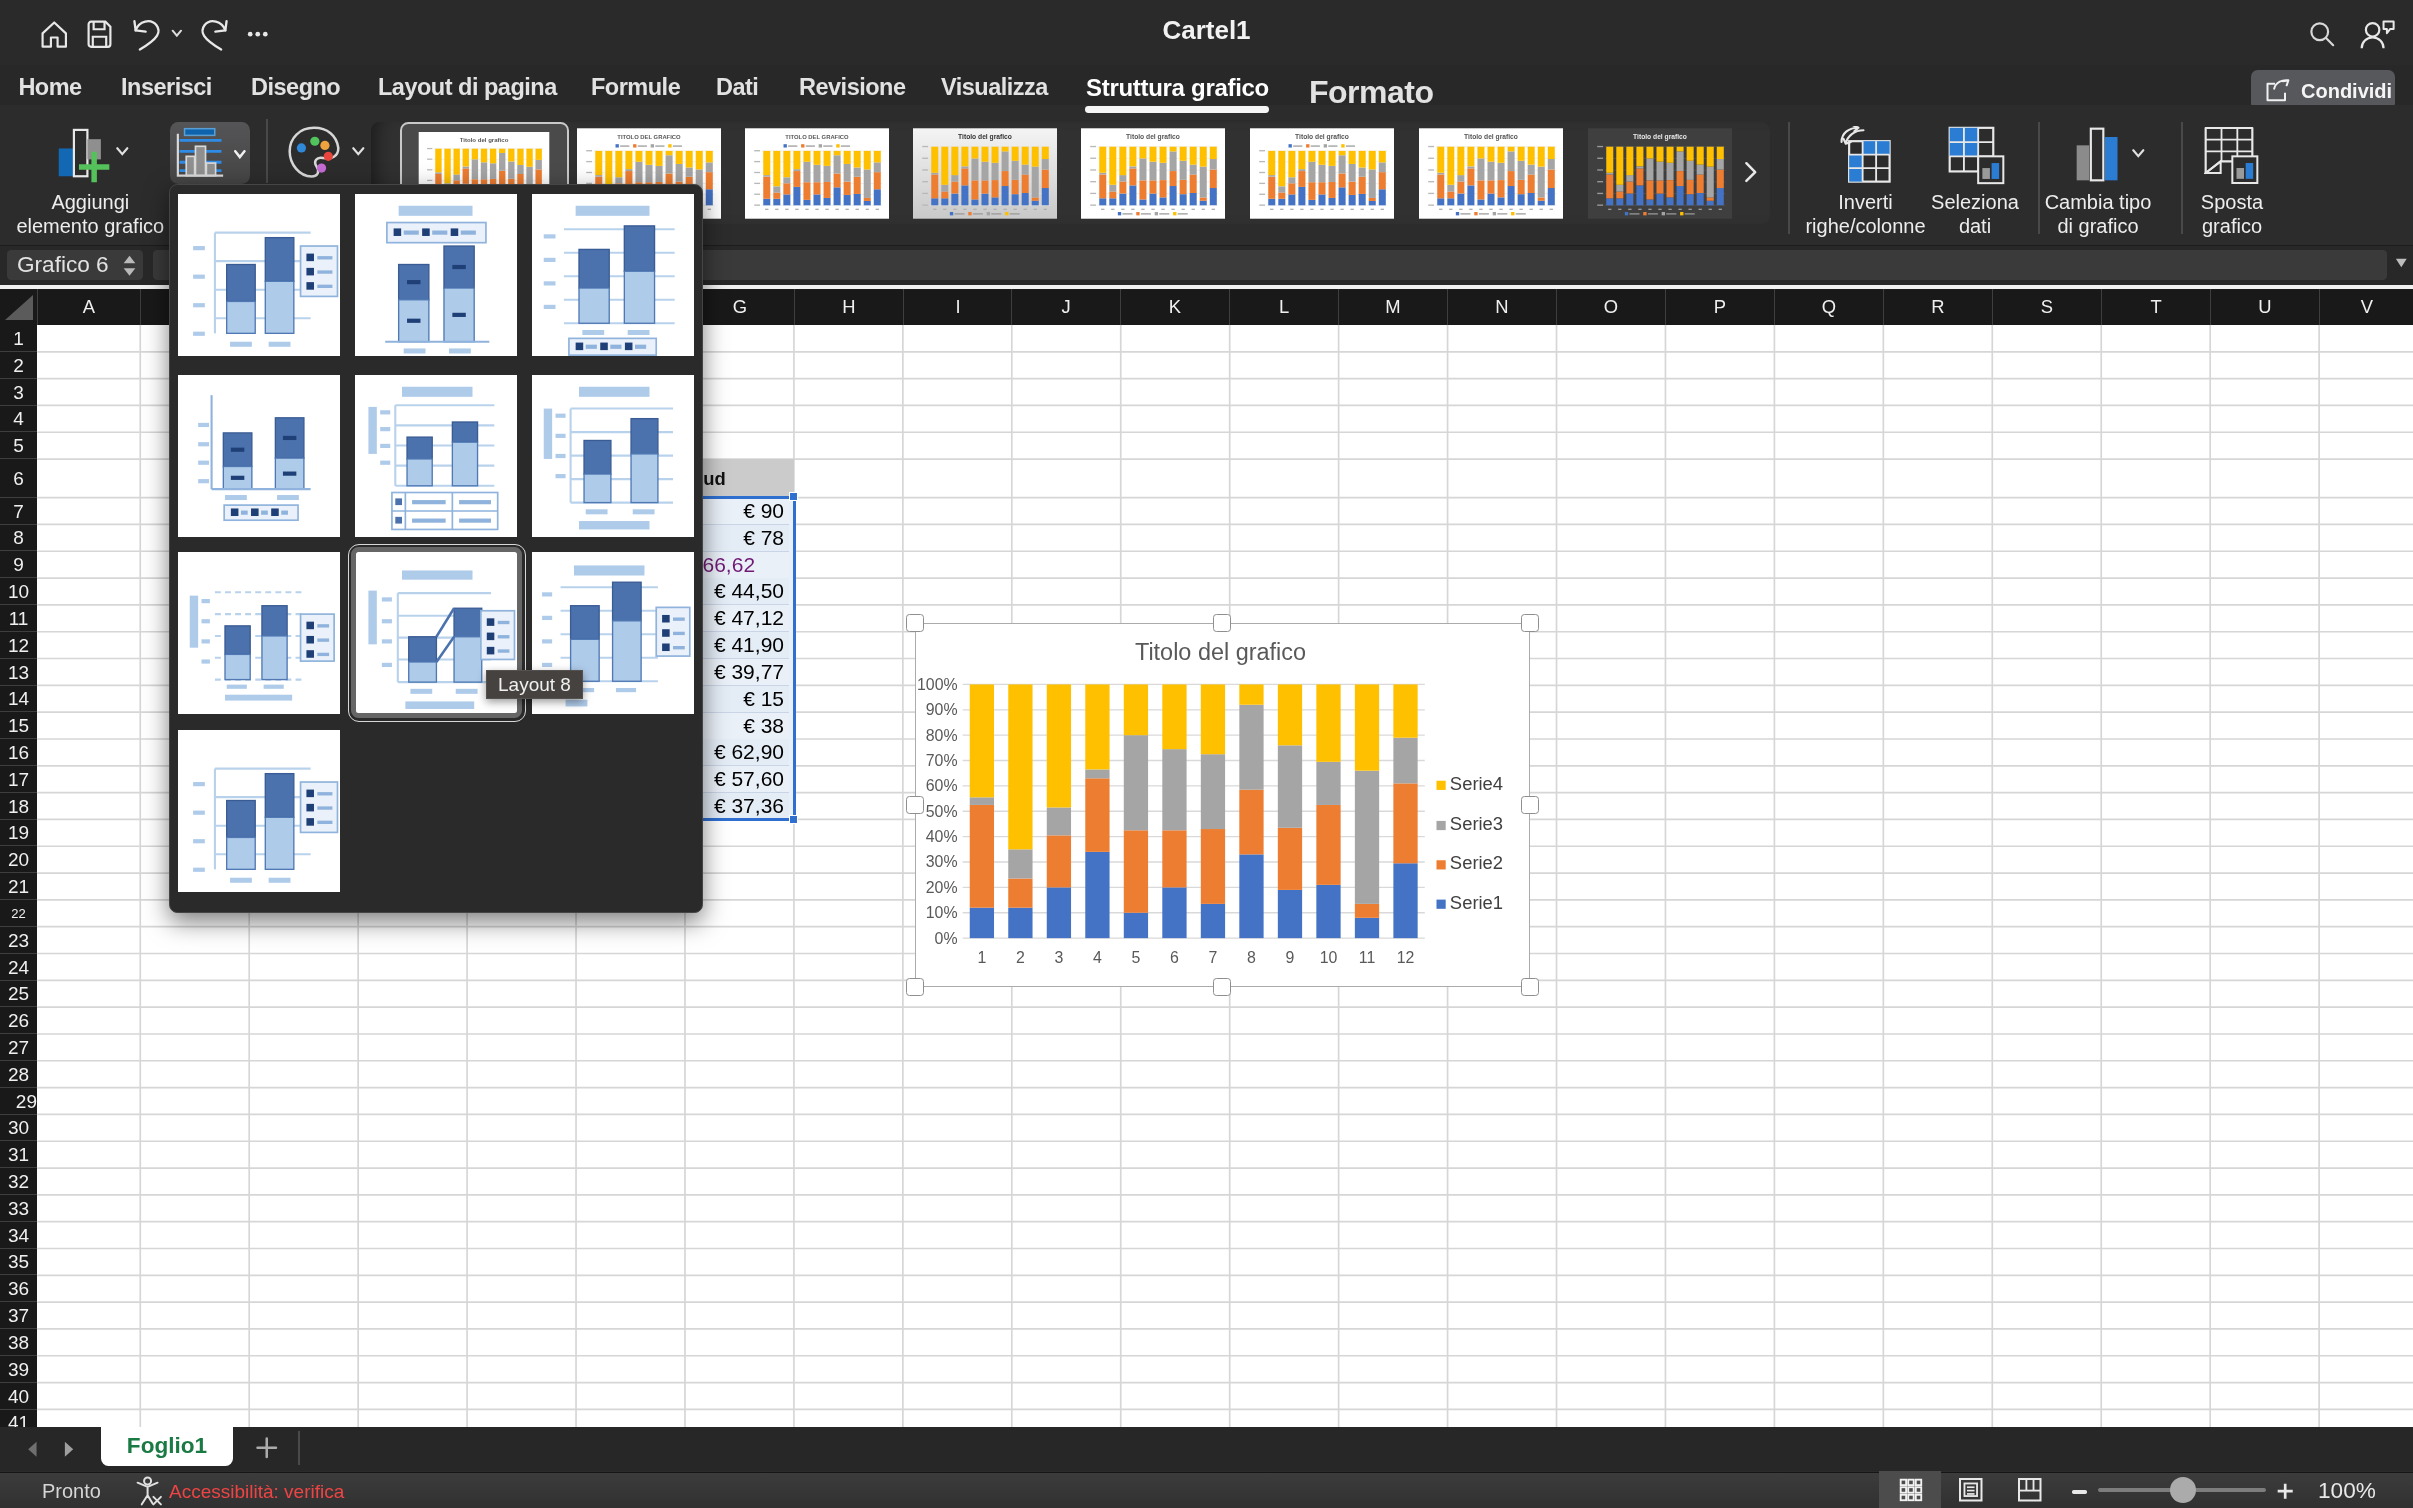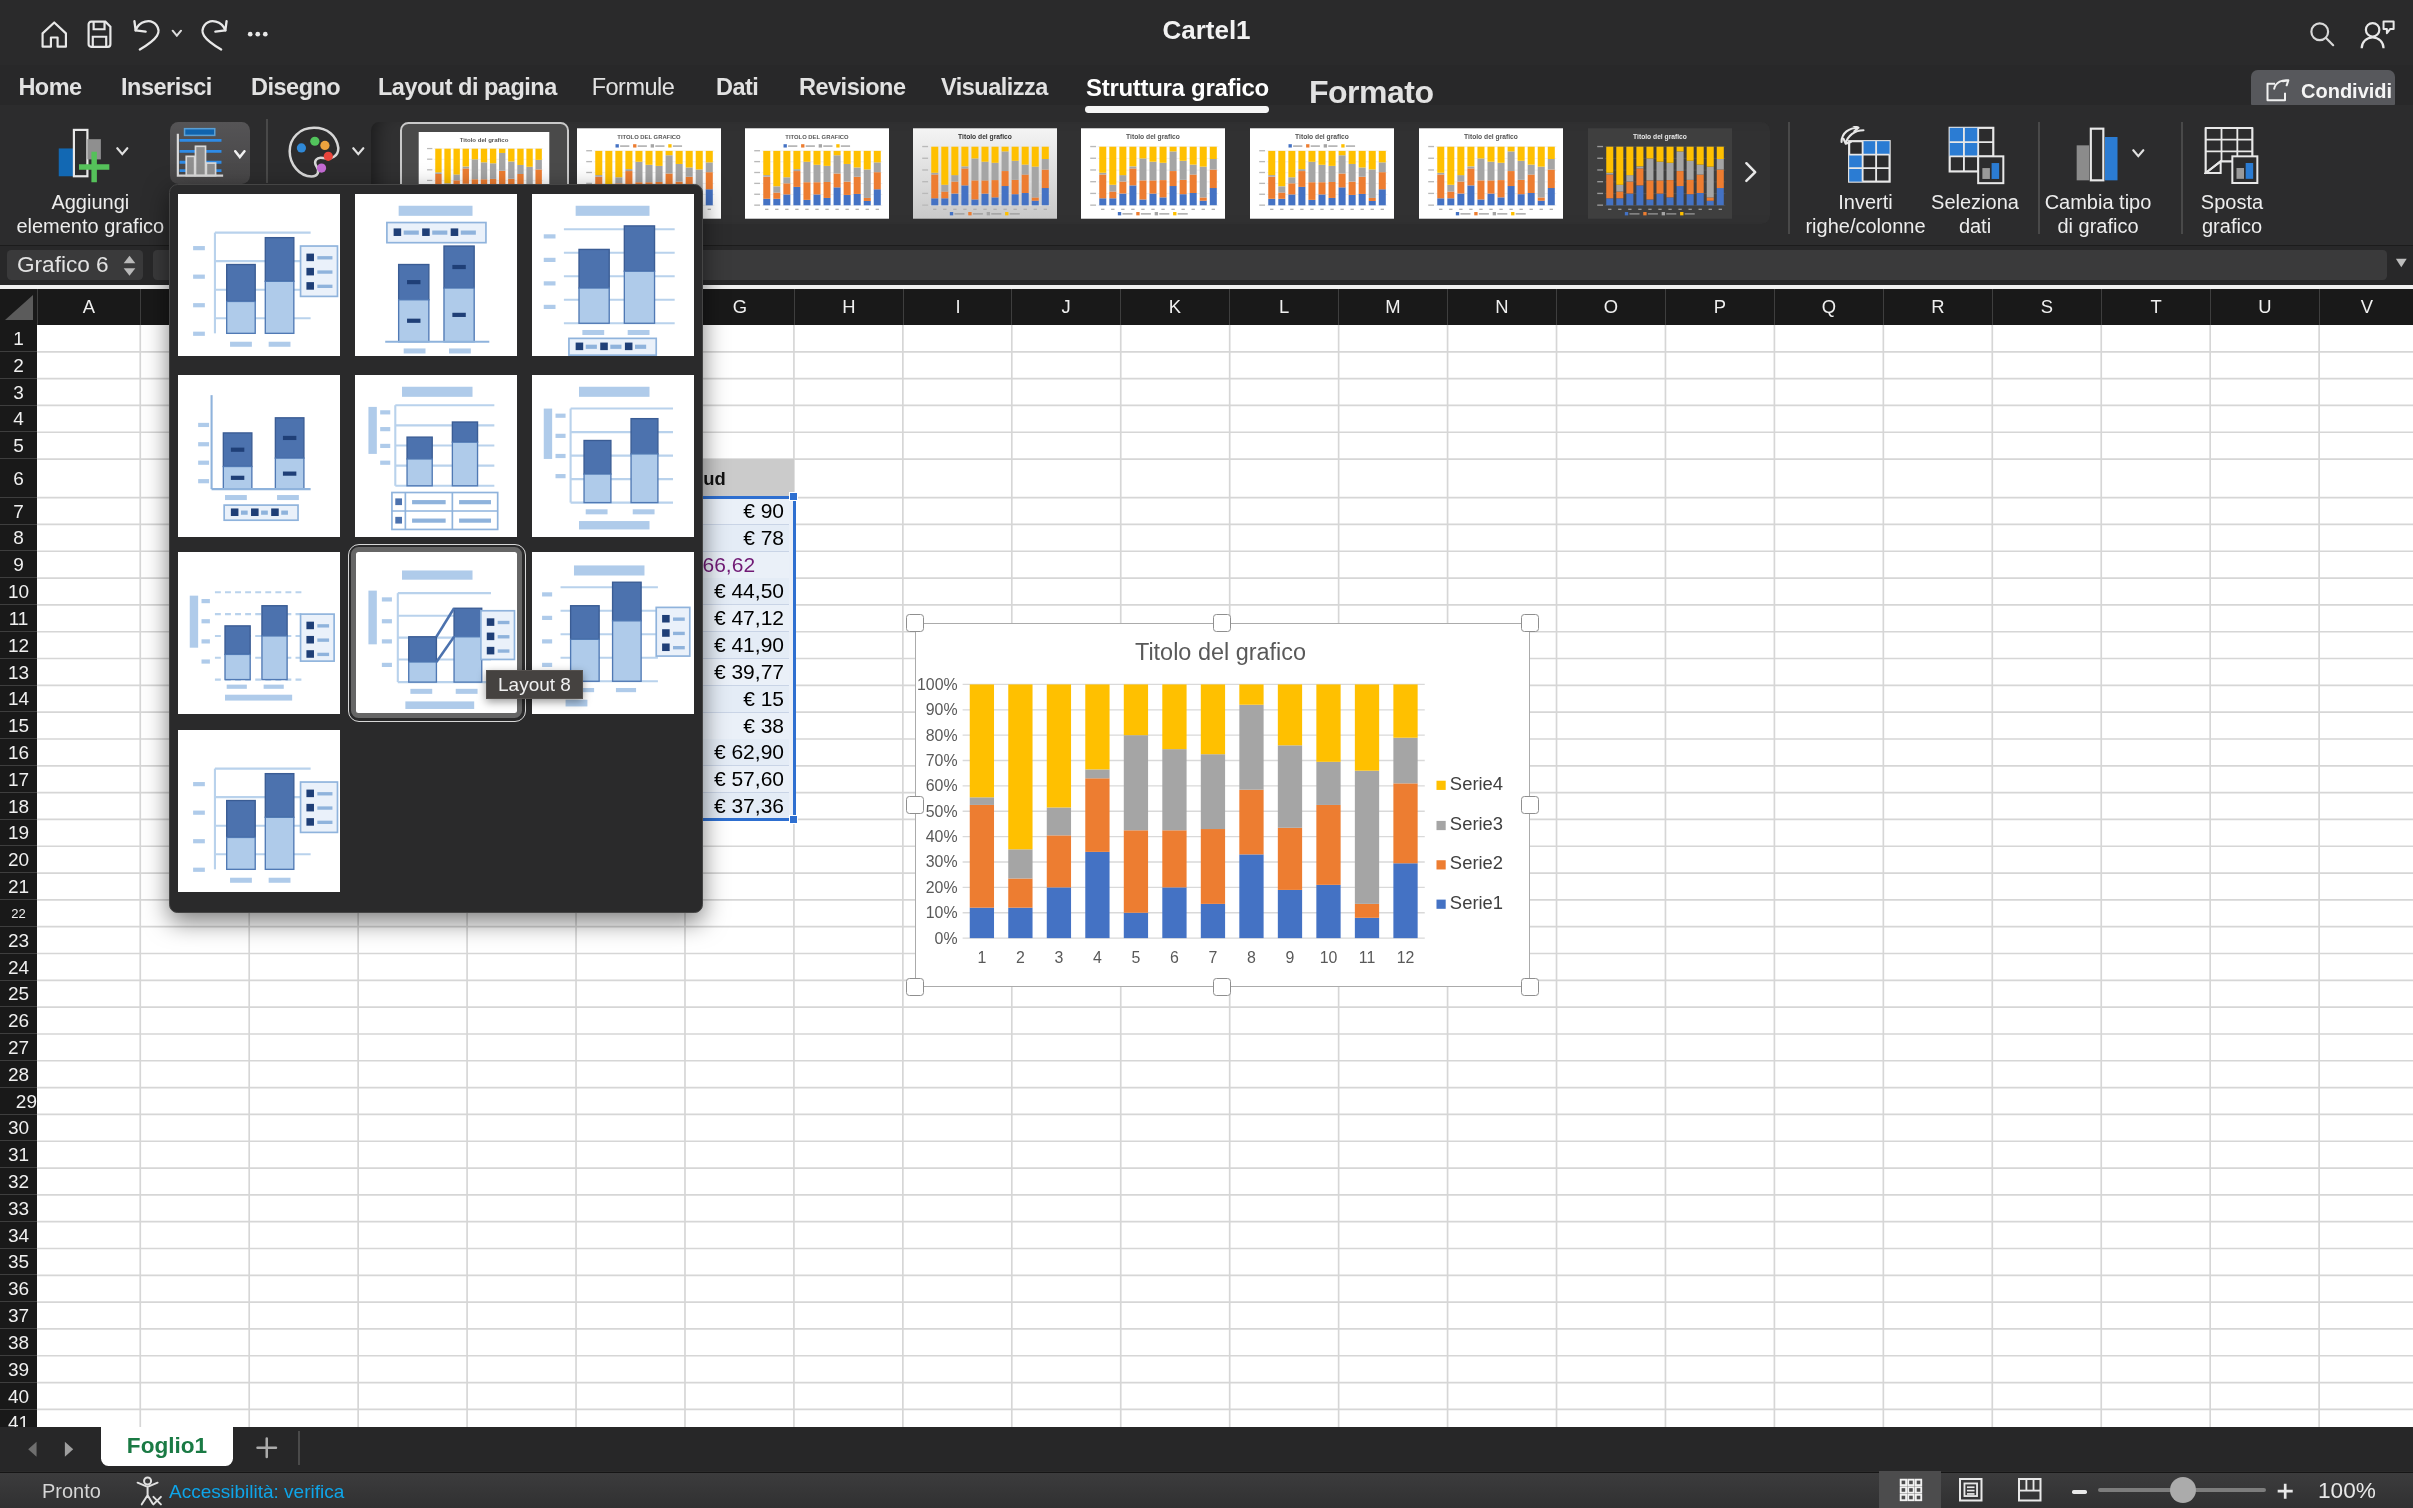--- a/index.html
+++ b/index.html
@@ -43,21 +43,21 @@
     <svg class="abs" style="left:2360px;top:18.4px" width="37" height="32" viewBox="0 0 44 38">
 <circle cx="15" cy="14" r="8" fill="none" stroke="#e8e8e8" stroke-width="2.6"></circle>
 <path d="M2 36 a13 13 0 0 1 26 0" fill="none" stroke="#e8e8e8" stroke-width="2.6"></path>
 <path d="M28 4 h12 v9 h-4 l-4 5 v-5 h-4 z" fill="none" stroke="#e8e8e8" stroke-width="2.4" stroke-linejoin="round"></path>
     </svg>
     <div class="abs" style="left:0;top:65px;width:2413px;height:40px;background:#282829"></div>
     <div class="abs" style="left:18.4px;top:74px;width:63px;text-align:center;font-size:23.5px;letter-spacing:-0.5px;font-weight:bold;color:#e2e2e2;white-space:nowrap">Home</div>
     <div class="abs" style="left:121px;top:74px;width:90px;text-align:center;font-size:23.5px;letter-spacing:-0.5px;font-weight:bold;color:#e2e2e2;white-space:nowrap">Inserisci</div>
     <div class="abs" style="left:251px;top:74px;width:83px;text-align:center;font-size:23.5px;letter-spacing:-0.5px;font-weight:bold;color:#e2e2e2;white-space:nowrap">Disegno</div>
     <div class="abs" style="left:378px;top:74px;width:168px;text-align:center;font-size:23.5px;letter-spacing:-0.5px;font-weight:bold;color:#e2e2e2;white-space:nowrap">Layout di pagina</div>
-    <div class="abs" style="left:591px;top:74px;width:84px;text-align:center;font-size:23.5px;letter-spacing:-0.5px;font-weight:normal;color:#e2e2e2;white-space:nowrap">Formule</div>
+    <div class="abs" style="left:591px;top:74px;width:84px;text-align:center;font-size:23.5px;letter-spacing:-0.5px;font-weight:bold;color:#e2e2e2;white-space:nowrap">Formule</div>
     <div class="abs" style="left:716px;top:74px;width:40px;text-align:center;font-size:23.5px;letter-spacing:-0.5px;font-weight:bold;color:#e2e2e2;white-space:nowrap">Dati</div>
     <div class="abs" style="left:799px;top:74px;width:98px;text-align:center;font-size:23.5px;letter-spacing:-0.5px;font-weight:bold;color:#e2e2e2;white-space:nowrap">Revisione</div>
     <div class="abs" style="left:941px;top:74px;width:105px;text-align:center;font-size:23.5px;letter-spacing:-0.5px;font-weight:bold;color:#e2e2e2;white-space:nowrap">Visualizza</div>
     <div class="abs" style="left:1086px;top:74px;width:183px;text-align:center;font-size:24px;letter-spacing:-0.3px;font-weight:bold;color:#ffffff;white-space:nowrap">Struttura grafico</div>
     <div class="abs" style="left:1309px;top:74px;width:84px;text-align:center;font-size:32px;letter-spacing:-0.5px;font-weight:bold;color:#e2e2e2;white-space:nowrap">Formato</div>
     <div class="abs" style="left:1083px;top:106px;width:186px;height:3.4px;background:#ffffff;border-radius:1.7px"></div>
     <div class="abs" style="left:2251px;top:70px;width:144px;height:40px;background:#57585c;border-radius:6.7px"></div>
 <svg class="abs" style="left:2264px;top:77px" width="27" height="25" viewBox="0 0 32 30">
 <path d="M13 8 H4 V28 H25 V19" fill="none" stroke="#f0f0f0" stroke-width="2.4" stroke-linejoin="round"></path>
 <path d="M12 14 C14 6 22 3 29 4 M29 4 l-6.5 1 M29 4 l-2 6" fill="none" stroke="#f0f0f0" stroke-width="2.4" stroke-linecap="round" stroke-linejoin="round"></path>
@@ -1388,21 +1388,21 @@
 <path d="M14 3 V25 M3 14 H25" stroke="#ababab" stroke-width="3" stroke-linecap="round"></path>
     </svg>
     <div class="abs" style="left:298px;top:1431px;width:1.7px;height:34px;background:#4a4a4a"></div>
     <div class="abs" style="left:0;top:1472px;width:2413px;height:37px;background:linear-gradient(#3c3c3d,#303031);border-top:1.7px solid #161616"></div>
     <div class="abs" style="left:42px;top:1480px;font-size:20px;color:#d6d6d6">Pronto</div>
     <svg class="abs" style="left:135px;top:1476px" width="28.5" height="30" viewBox="0 0 34 36">
 <circle cx="15" cy="6" r="4.2" fill="none" stroke="#e0e0e0" stroke-width="2.4"></circle>
 <path d="M15 13 L3 8 M15 13 L27 8 M15 13 V 23 M15 23 L8 34 M15 23 L21 33" fill="none" stroke="#e0e0e0" stroke-width="2.4" stroke-linecap="round"></path>
 <path d="M22 25 l9 9 M31 25 l-9 9" stroke="#e0e0e0" stroke-width="2.4" stroke-linecap="round"></path>
     </svg>
-    <div class="abs" style="left:169px;top:1481px;font-size:19px;color:#0ea5e9">Accessibilità: verifica</div>
+    <div class="abs" style="left:169px;top:1481px;font-size:19px;color:#ef4444">Accessibilità: verifica</div>
     <div class="abs" style="left:1879px;top:1471px;width:62px;height:38px;background:#4c4c4d"></div>
     <svg class="abs" style="left:1899px;top:1478px" width="23.5" height="23.5" viewBox="0 0 28 28">
       <g stroke="#f2f2f2" stroke-width="2.2" fill="none">
         <rect x="2" y="2" width="6.5" height="6.5"></rect>
         <rect x="11" y="2" width="6.5" height="6.5"></rect>
         <rect x="20" y="2" width="6.5" height="6.5"></rect>
         <rect x="2" y="11" width="6.5" height="6.5"></rect>
         <rect x="11" y="11" width="6.5" height="6.5"></rect>
         <rect x="20" y="11" width="6.5" height="6.5"></rect>
         <rect x="2" y="20" width="6.5" height="6.5"></rect>

